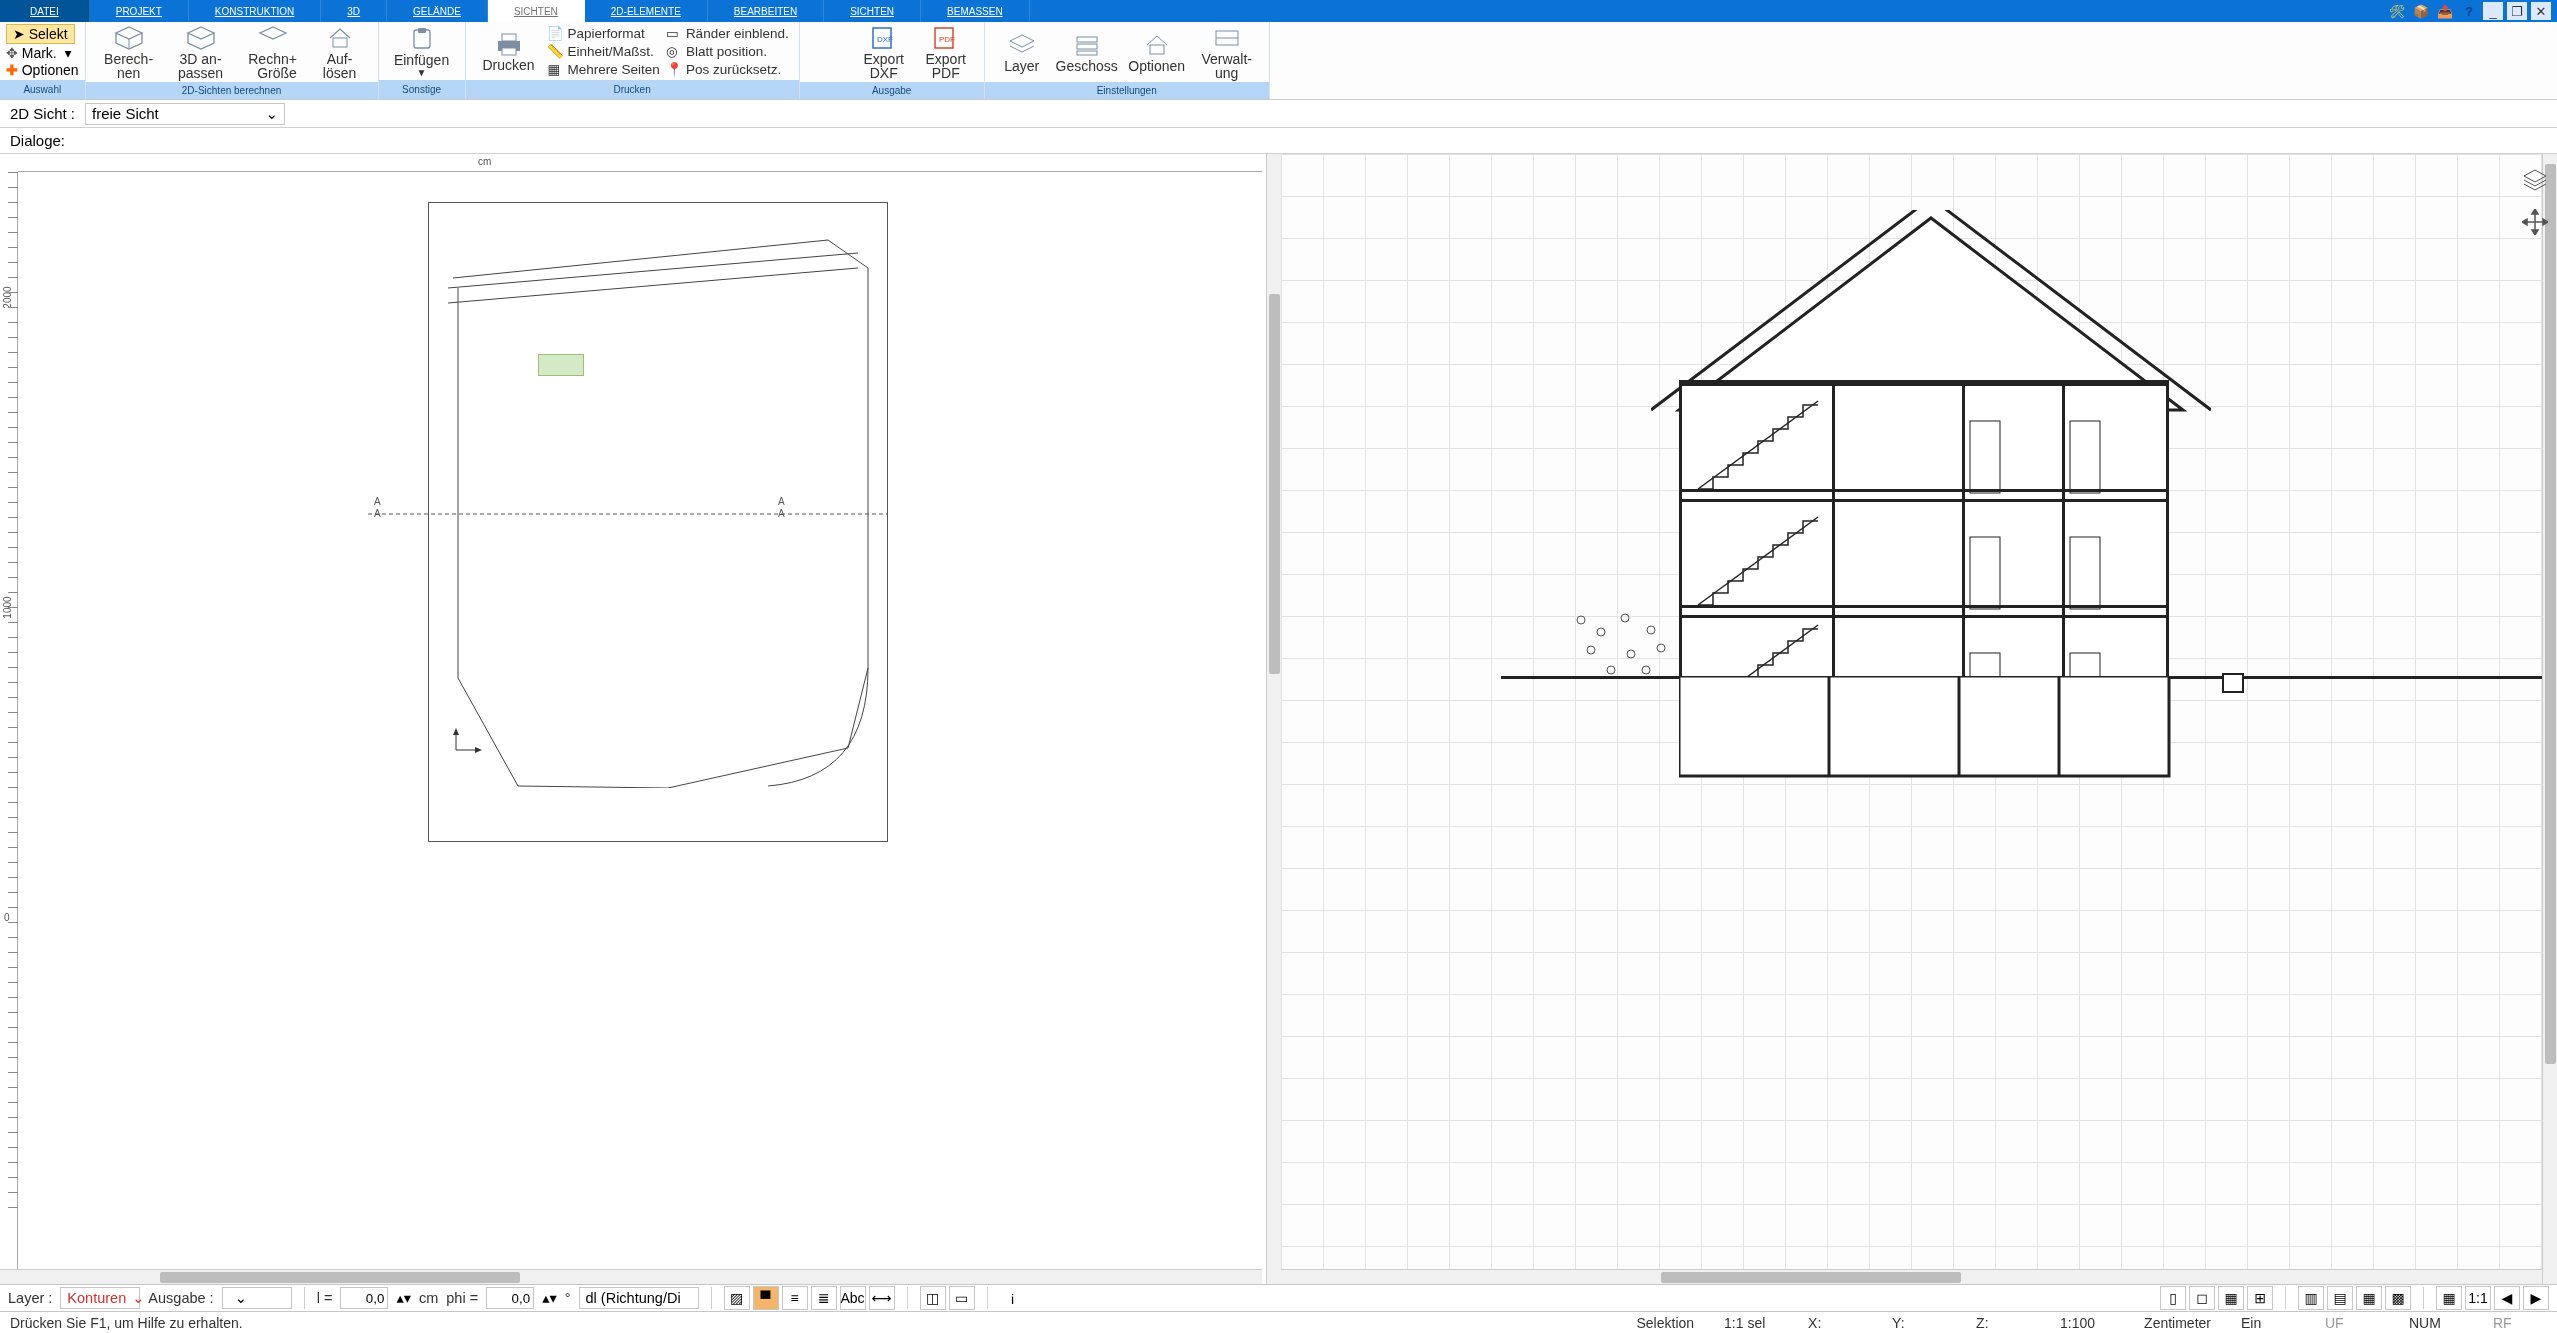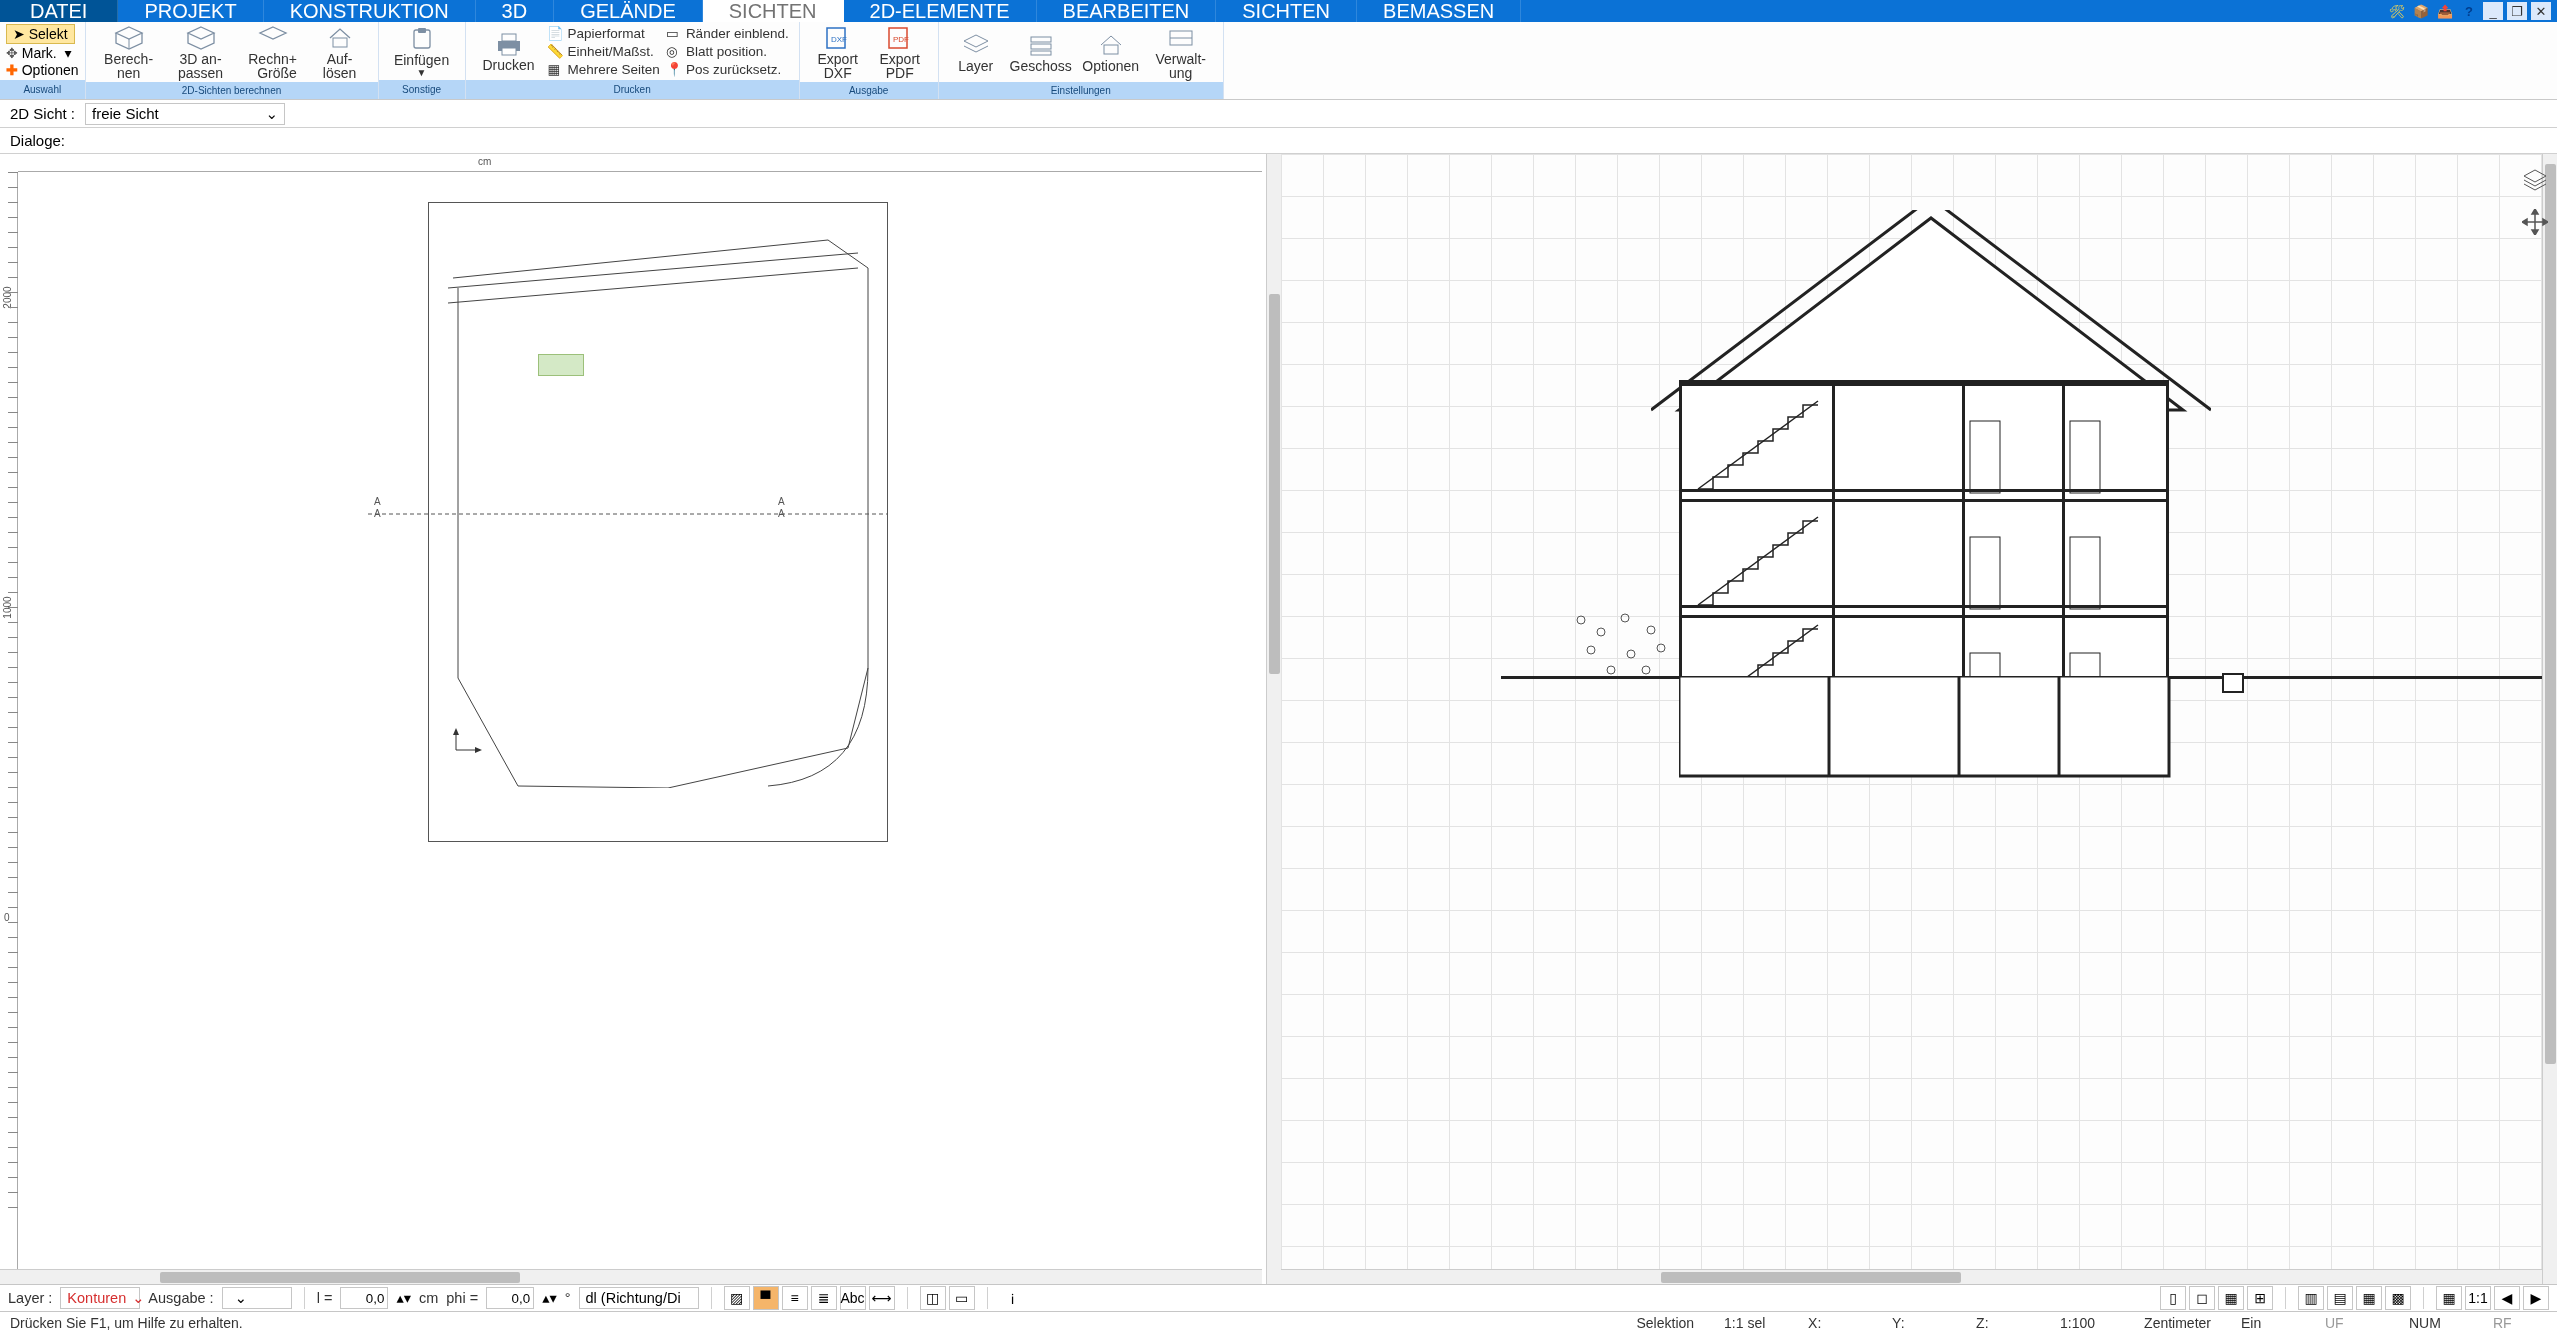--- a/index.html
+++ b/index.html
@@ -1,21 +1,21 @@
 <!DOCTYPE html>
 <html><head>
 <meta charset="utf-8">
 <style>
   * { box-sizing: border-box; margin: 0; padding: 0; font-family: "Segoe UI", Tahoma, sans-serif; }
   body { width: 2557px; height: 1333px; background: #fff; overflow: hidden; font-size: 13px; }
 
   
   .tabstrip { display: flex; align-items: stretch; height: 22px; background: #0b72d6; color: #fff; }
   .tabstrip .tab { display:flex; align-items:center; justify-content:center; padding:0 26px; height:100%;
-                   font-size: 20px; cursor: default; border-right: 1px solid rgba(255,255,255,.15);}
+                   font-size: 10px; cursor: default; border-right: 1px solid rgba(255,255,255,.15); text-decoration: underline;}
   .tabstrip .tab.datei { background:#005497; padding:0 30px; font-weight:500;}
   .tabstrip .tab.active { background:#fff; color:#737373; }
   .tabstrip .spacer { flex:1; }
   .tabstrip .wnd { display:flex; gap:4px; padding:0 6px; align-items:center; }
   .tabstrip .wnd span { width:20px; height:18px; display:flex; align-items:center; justify-content:center; font-size:13px; }
 
   
   .ribbon { display:flex; height:78px; border-bottom:1px solid #c9c9c9; background:#fdfdfd; }
   .ribbon .group { display:flex; flex-direction:column; border-right:1px solid #d3e1f2; }
   .ribbon .group .body { flex:1; display:flex; align-items:center; gap:6px; padding:2px 10px; }
@@ -242,21 +242,21 @@
             <span class="ic" style="color:#ff6600;">📍</span>
             <span>Pos zurücksetz.</span>
           </div>
       </div>
     </div>
     <div class="title">Drucken</div>
   </div>
 
   <div class="group">
     <div class="body">
-      <div class="bigbtn" style="width:56px;">
+      <div class="bigbtn" style="width:56px;margin-left:46px;">
         <div class="ico">
             <svg width="28" height="26">
               <rect x="3" y="3" width="18" height="20" fill="none" stroke="#2e72c4" stroke-width="1.5"></rect>
               <text x="7" y="17" font-size="8" fill="#2e72c4">DXF</text>
             </svg>
           </div>
         <span class="lbl" style="white-space:pre-line;">Export
 DXF</span>
       </div>
       <div class="bigbtn" style="width:56px;">

